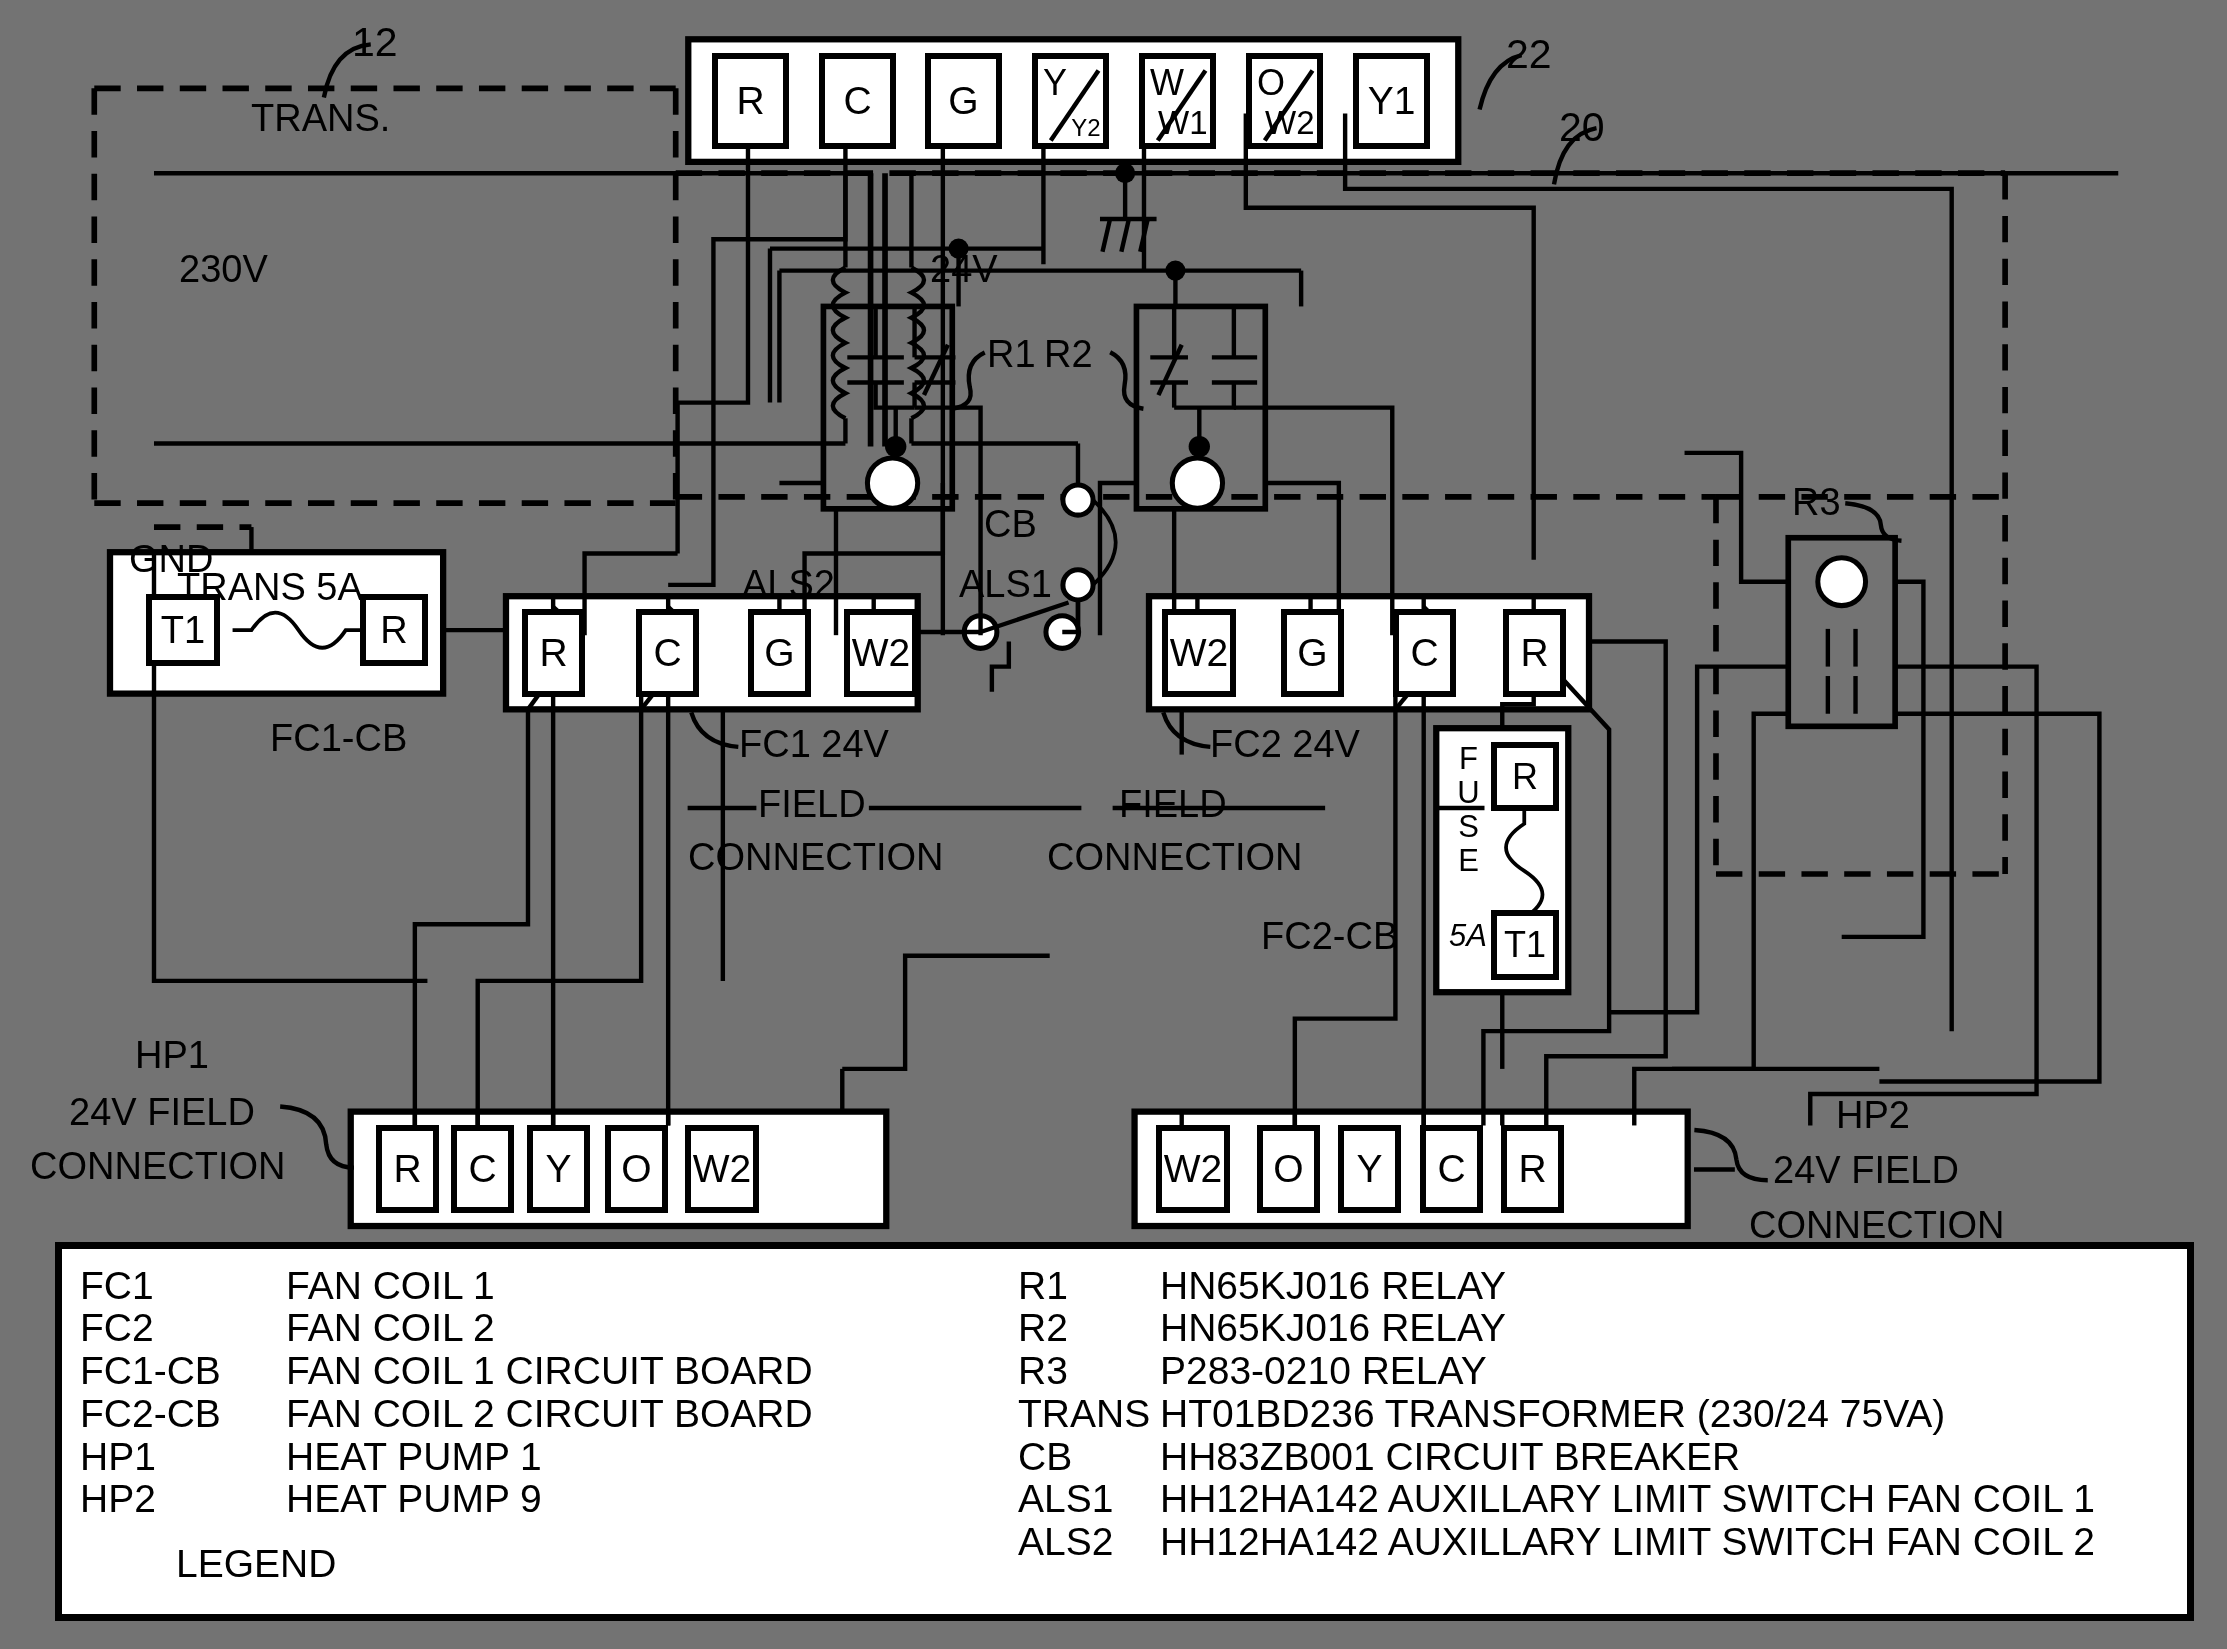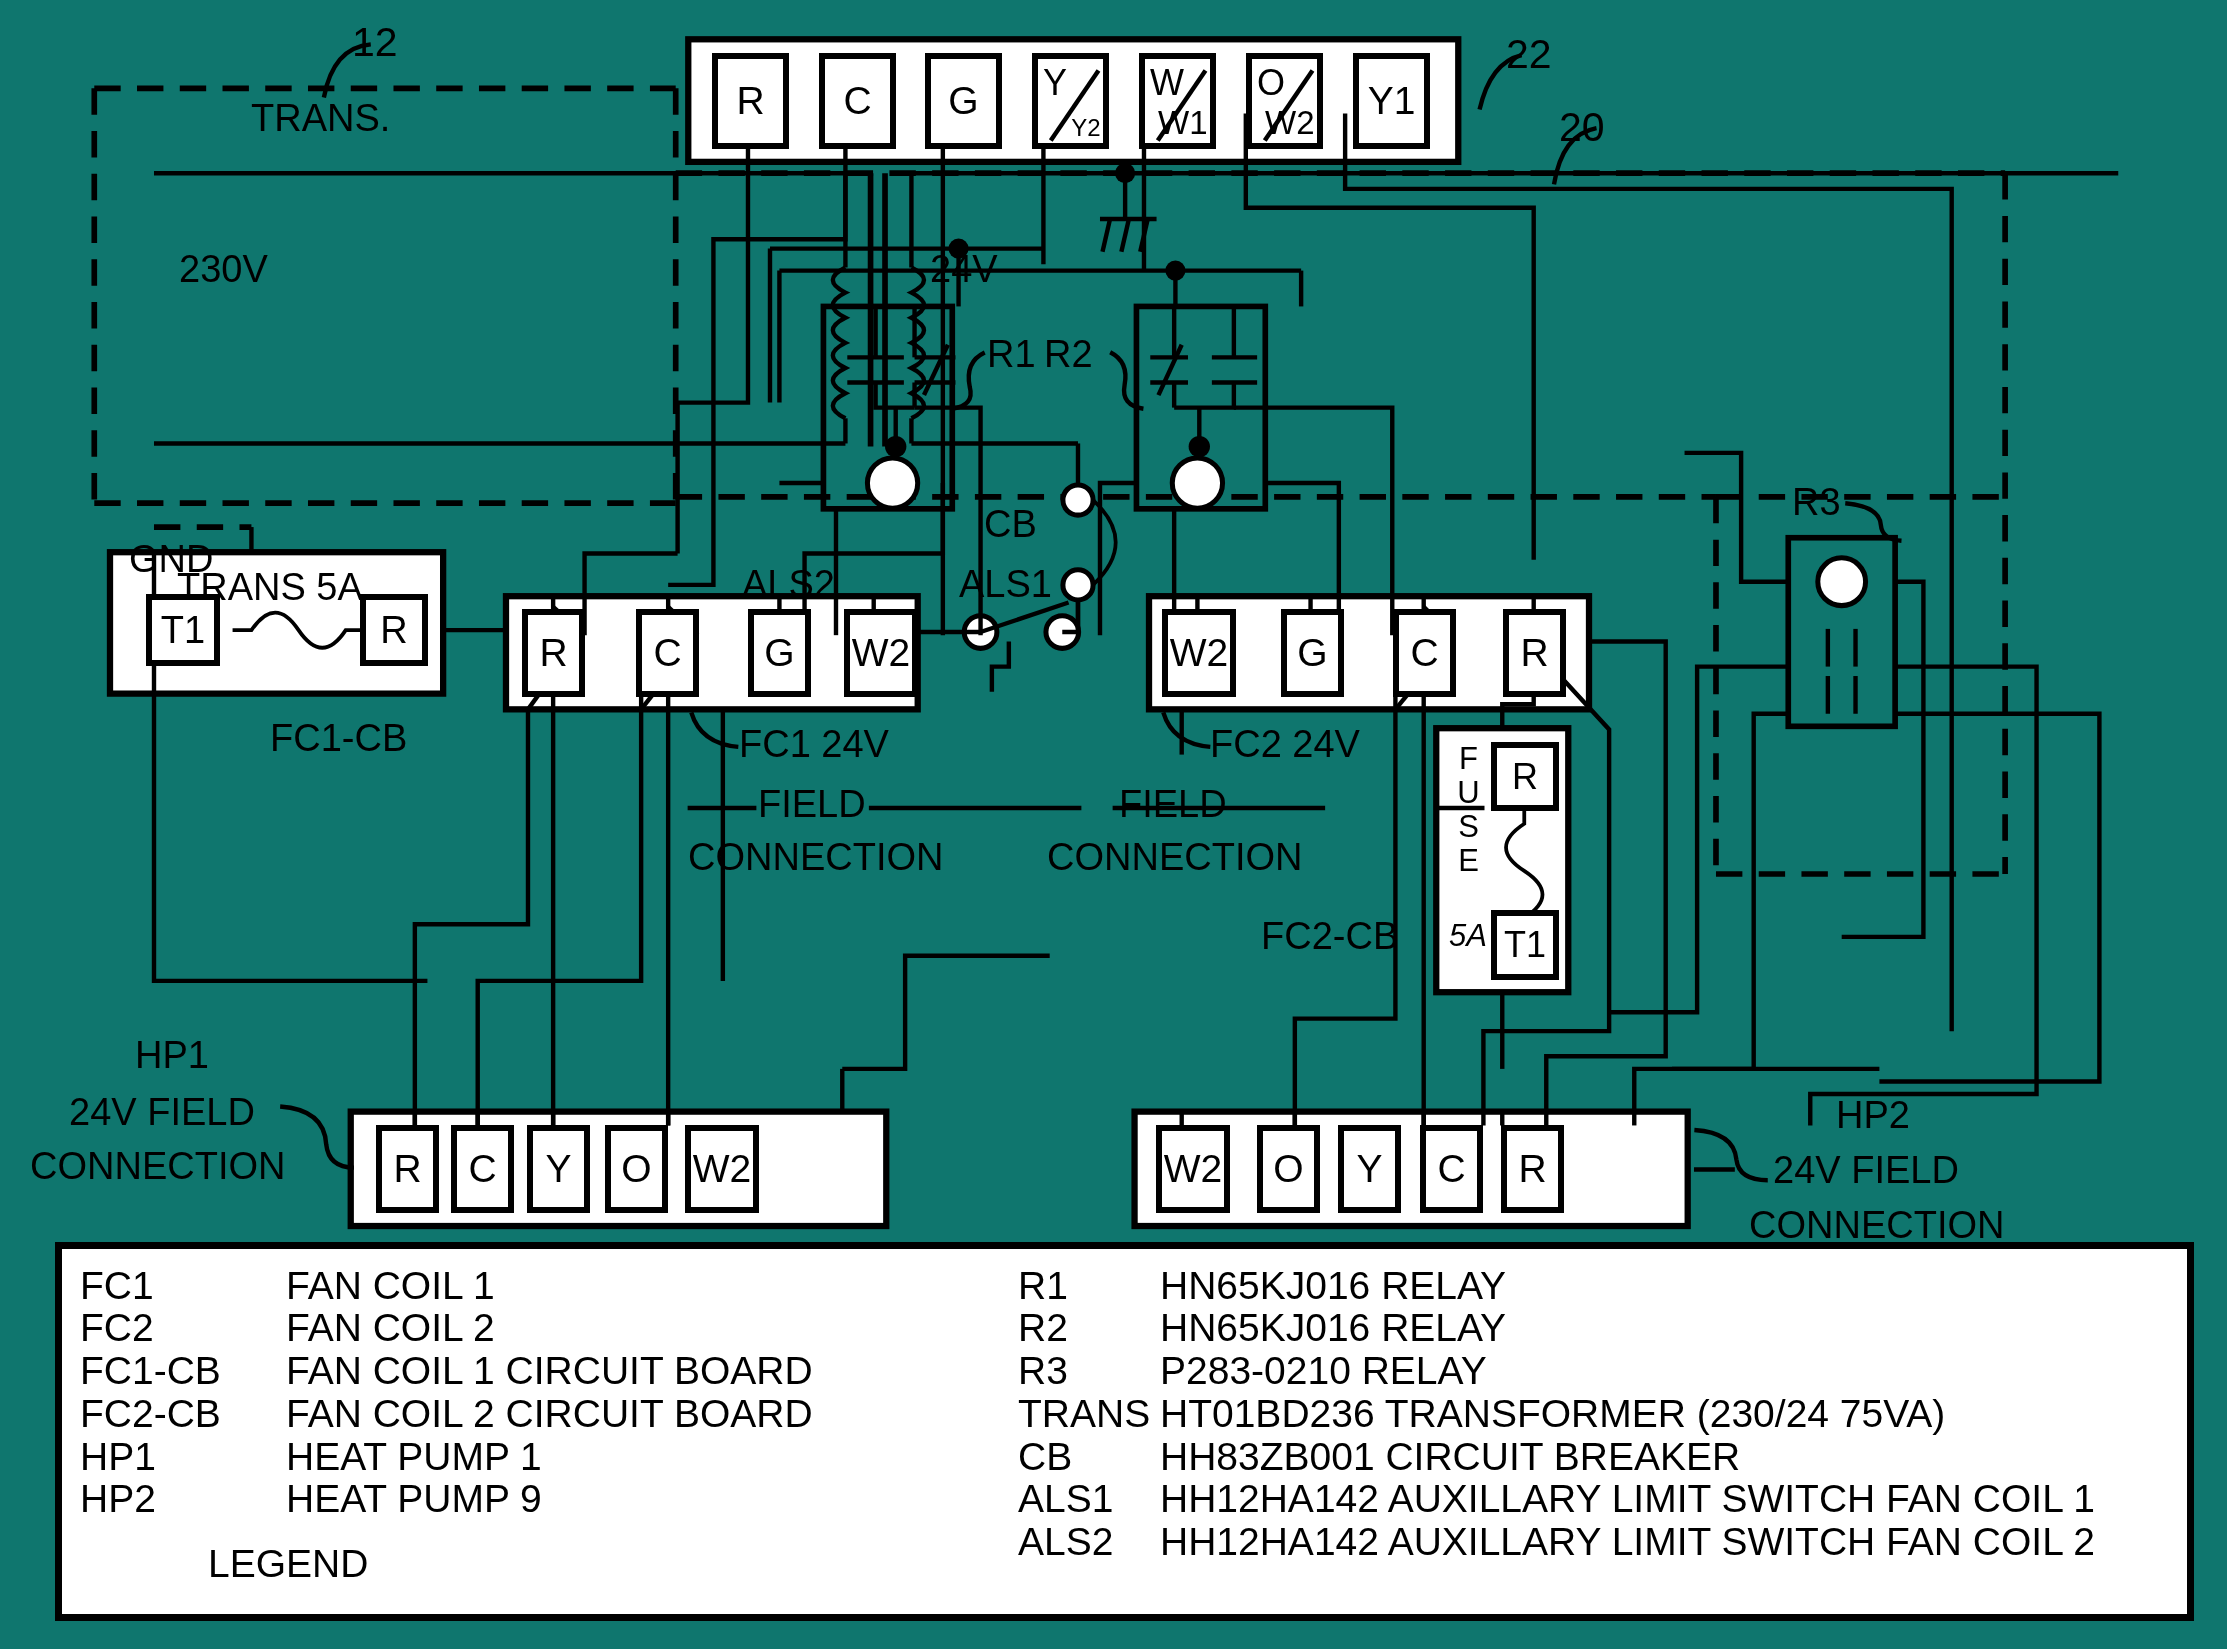--- a/index.html
+++ b/index.html
@@ -1,17 +1,17 @@
 <!DOCTYPE html>
 <html style="font-size:10px"><head>
 <meta charset="utf-8">
 <style>
   html,body{margin:0;padding:0;background:#fff;}
   body{font-family:"Liberation Sans", sans-serif;}
-  #root{position:relative;width:2227px;height:1650px;background:#0f766e;overflow:hidden;}
+  #root{position:relative;width:2227px;height:1650px;background:#737373;overflow:hidden;}
   svg{position:absolute;top:0;left:0;width:2227px;height:1650px;}
   .ln{stroke:#000;stroke-width:7;fill:none;}
   .ln2{stroke:#000;stroke-width:9;fill:none;}
   .thin{stroke:#000;stroke-width:6;fill:none;}
   .dash{stroke:#000;stroke-width:9;fill:none;stroke-dasharray:42 26;}
   .bxo{stroke:#000;stroke-width:9;fill:none;}
   .tbox{stroke:#000;stroke-width:10;fill:#fff;}
   .dot{fill:#000;}
   .cir{stroke:#000;stroke-width:8;fill:#fff;}
   .t{font-size:38px;}
@@ -461,16 +461,16 @@
       <div style="position: absolute; left: 1160px; top: 1349px; font-size: 39px; font-family: &quot;Liberation Sans&quot;, sans-serif; color: rgb(0, 0, 0); white-space: nowrap;">P283-0210 RELAY</div>
       <div style="position: absolute; left: 1018px; top: 1392px; font-size: 39px; font-family: &quot;Liberation Sans&quot;, sans-serif; color: rgb(0, 0, 0);">TRANS</div>
       <div style="position: absolute; left: 1160px; top: 1392px; font-size: 39px; font-family: &quot;Liberation Sans&quot;, sans-serif; color: rgb(0, 0, 0); white-space: nowrap;">HT01BD236 TRANSFORMER (230/24 75VA)</div>
       <div style="position: absolute; left: 1018px; top: 1435px; font-size: 39px; font-family: &quot;Liberation Sans&quot;, sans-serif; color: rgb(0, 0, 0);">CB</div>
       <div style="position: absolute; left: 1160px; top: 1435px; font-size: 39px; font-family: &quot;Liberation Sans&quot;, sans-serif; color: rgb(0, 0, 0); white-space: nowrap;">HH83ZB001 CIRCUIT BREAKER</div>
       <div style="position: absolute; left: 1018px; top: 1477px; font-size: 39px; font-family: &quot;Liberation Sans&quot;, sans-serif; color: rgb(0, 0, 0);">ALS1</div>
       <div style="position: absolute; left: 1160px; top: 1477px; font-size: 39px; font-family: &quot;Liberation Sans&quot;, sans-serif; color: rgb(0, 0, 0); white-space: nowrap;">HH12HA142 AUXILLARY LIMIT SWITCH FAN COIL 1</div>
       <div style="position: absolute; left: 1018px; top: 1520px; font-size: 39px; font-family: &quot;Liberation Sans&quot;, sans-serif; color: rgb(0, 0, 0);">ALS2</div>
       <div style="position: absolute; left: 1160px; top: 1520px; font-size: 39px; font-family: &quot;Liberation Sans&quot;, sans-serif; color: rgb(0, 0, 0); white-space: nowrap;">HH12HA142 AUXILLARY LIMIT SWITCH FAN COIL 2</div>
     </div>
-<div style="position:absolute;left:176px;top:1542px;margin-left:32px;" class="tleg">LEGEND</div>
+<div style="position:absolute;left:176px;top:1542px;" class="tleg">LEGEND</div>
 
 </div>
 
 
 </body></html>

